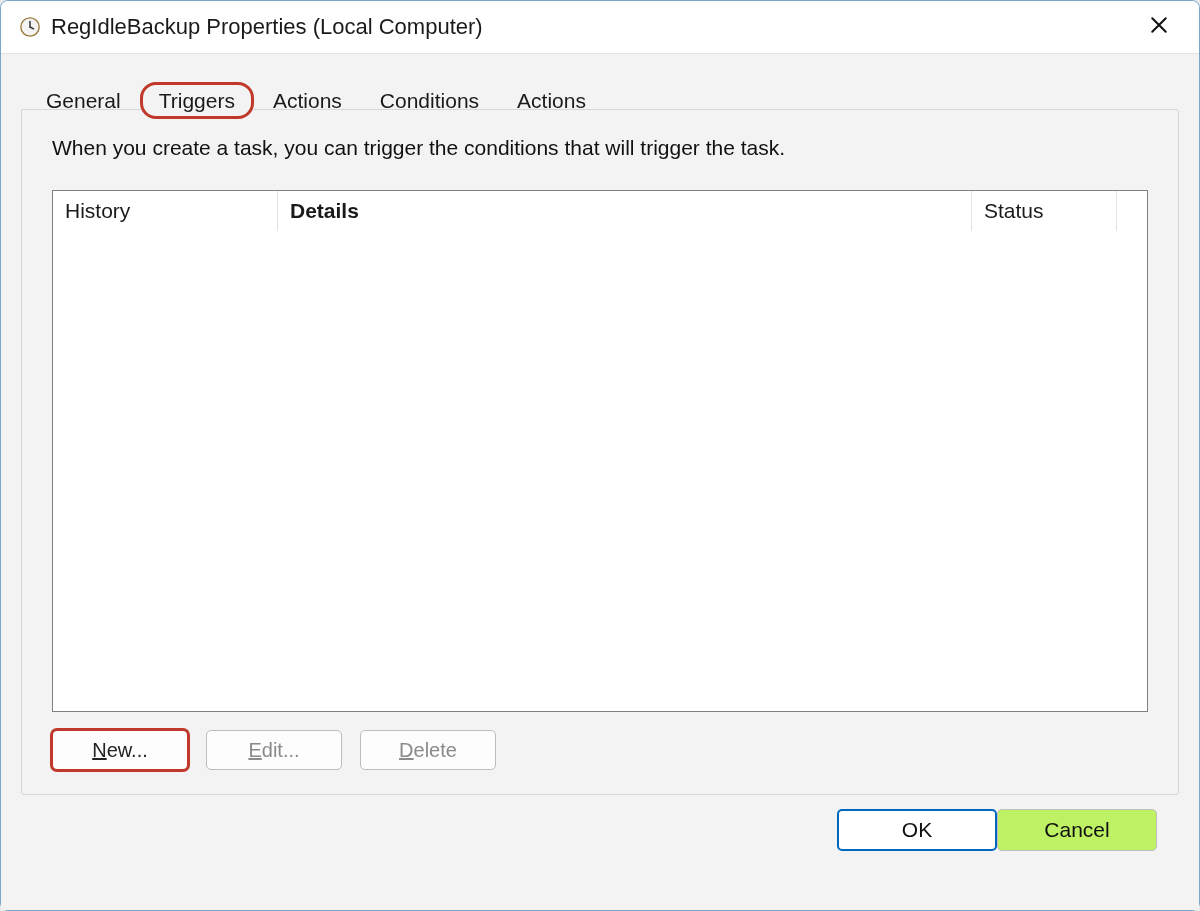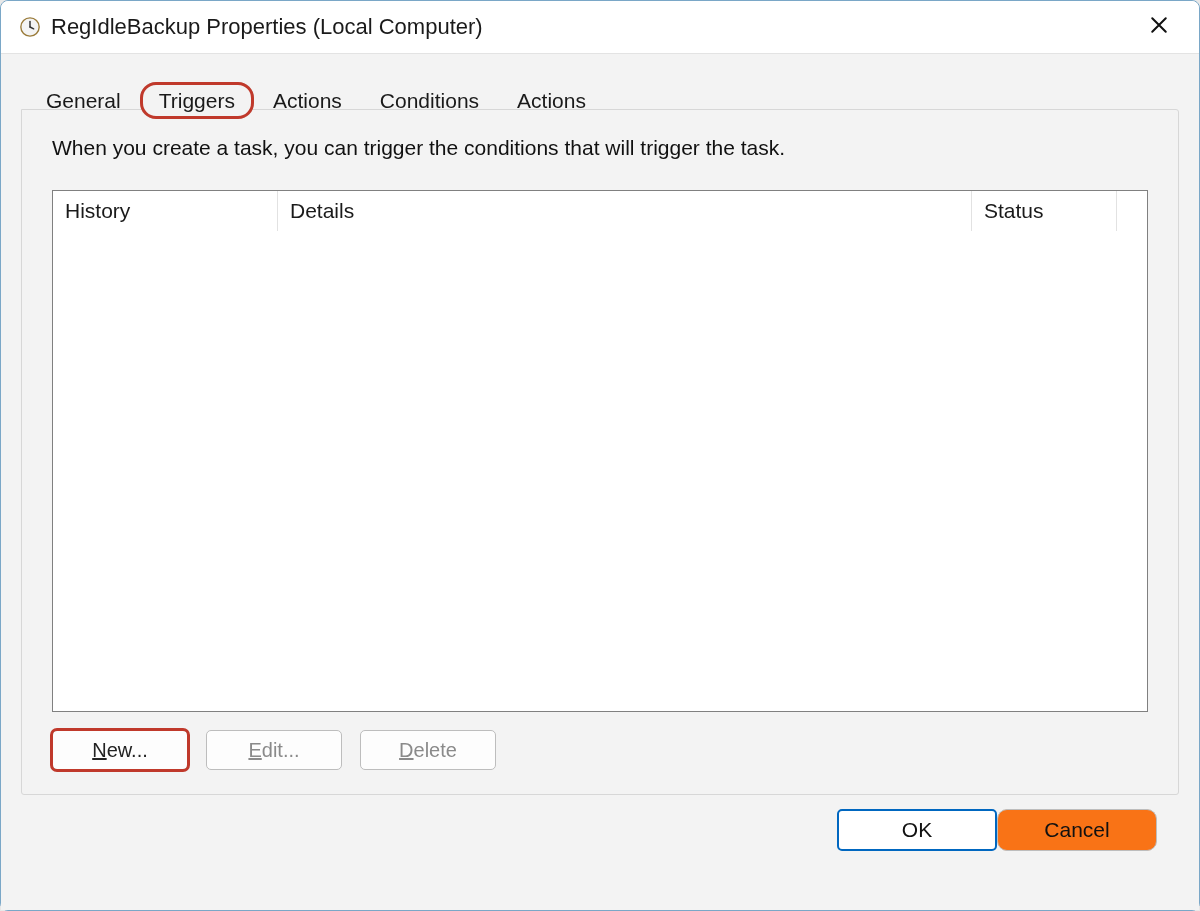--- a/index.html
+++ b/index.html
@@ -121,21 +121,21 @@
   .th {
     font-size: 21px;
     color: #1a1a1a;
     padding: 8px 12px;
     border-right: 1px solid #e2e2e2;
     box-sizing: border-box;
     text-align: left;
   }
   .th:last-child { border-right: none; }
   .col-trigger { width: 225px; }
-  .col-details { flex: 1; }
+  .col-details { flex: 1; font-weight: bold; }
   .col-status  { width: 145px; }
   .col-extra   { width: 30px; }
   .tbody { flex: 1; background: #ffffff; }
   .button-row {
     display: flex;
     gap: 18px;
     margin-top: 18px;
   }
   .btn {
     min-width: 136px;
@@ -174,23 +174,23 @@
     background: #ffffff;
     border: 2px solid #0067c0;
     border-radius: 5px;
     cursor: pointer;
   }
   .btn-secondary {
     min-width: 160px;
     height: 42px;
     font-size: 21px;
     color: #111;
-    background: #f97316;
+    background: #bef264;
     border: 1px solid #bdbdbd;
-    border-radius: 10px;
+    border-radius: 5px;
     cursor: pointer;
   }
   .clock-icon {
     width: 22px; height: 22px;
   }
 </style>
 </head>
 <body>
 
 <div class="window">

